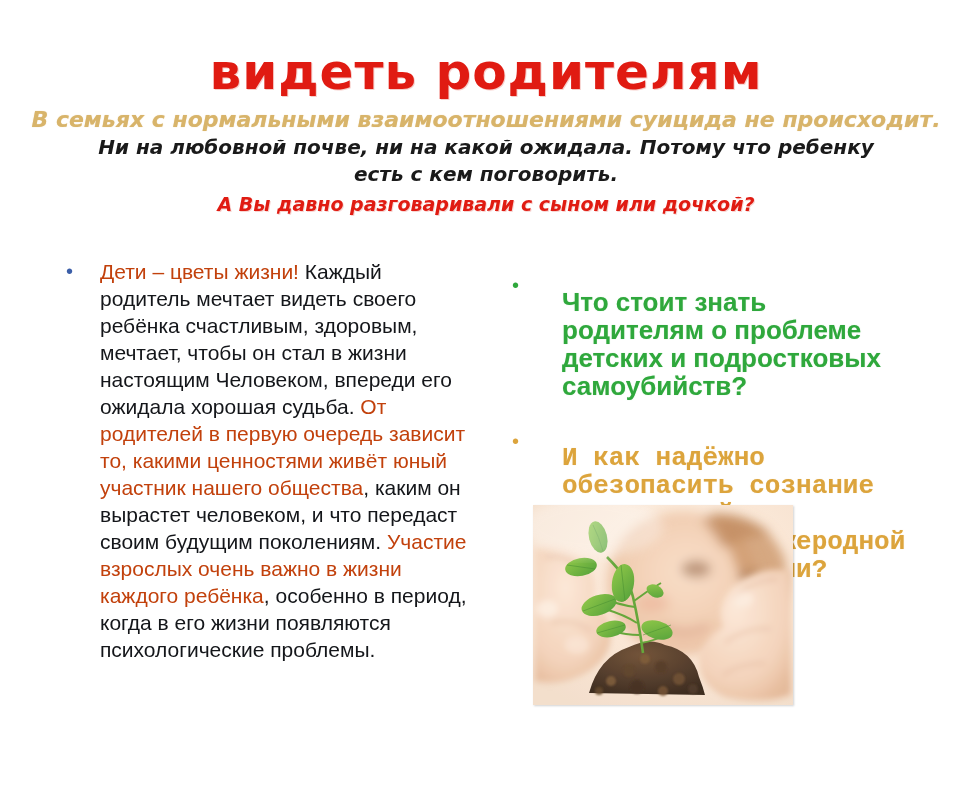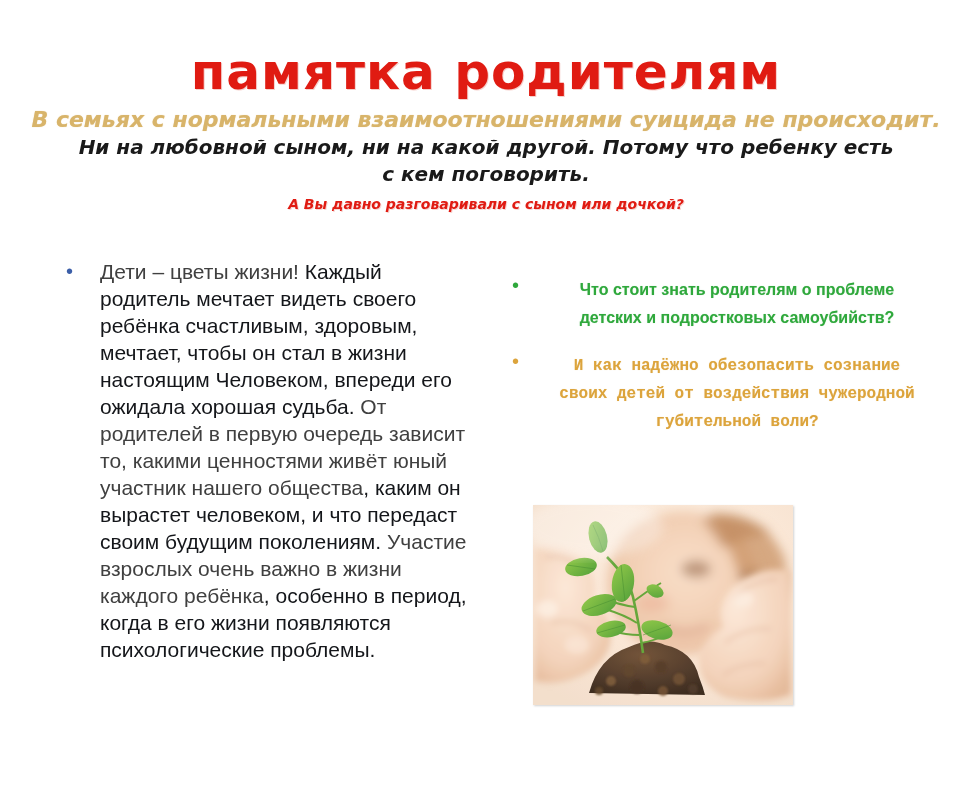--- a/index.html
+++ b/index.html
@@ -61,21 +61,21 @@
     line-height: 27px;
     color: #1a1a1a;
     margin: 1px auto 0 auto;
     width: 830px;
   }
 
   .subtitle-red {
     font-family: "DejaVu Sans", sans-serif;
     font-style: italic;
     font-weight: bold;
-    font-size: 14px;
+    font-size: 19px;
     line-height: 26px;
     color: #e01b12;
     margin: 3px 0 0 0;
     text-shadow: 1px 1px 0 rgba(230,120,110,0.3);
   }
 
   
   .left-col {
     position: absolute;
     left: 62px;
@@ -110,29 +110,29 @@
   .bullet-body { flex: 1 1 auto; }
 
   .para {
     font-family: "Liberation Sans", sans-serif;
     font-size: 21px;
     line-height: 27px;
     color: #14161a;
     margin: 0;
     text-align: left;
   }
-  .para .accent-blue { color: #404040; }
+  .para .accent-blue { color: #c2410c; }
 
   .right-para {
     font-family: "Liberation Sans", sans-serif;
     font-weight: bold;
-    font-size: 16px;
+    font-size: 26px;
     line-height: 28px;
-    margin: 4px;
-    text-align: center;
+    margin: 16px;
+    text-align: left;
   }
   .right-para.green  { color: #2fa83c; text-shadow: 0 0 1px rgba(47,168,60,0.35); }
   .right-para.orange { color: #dca43c; text-shadow: 0 0 1px rgba(220,164,60,0.35); font-family: Liberation Mono, monospace; }
 
   .right-item + .right-item { margin-top: 12px; }
 
   
   .photo-wrap {
     position: absolute;
     left: 533px;
@@ -144,25 +144,25 @@
     box-shadow: 1px 1px 2px rgba(0,0,0,0.18);
   }
   .photo-svg { display: block; width: 260px; height: 200px; }
 </style>
 </head>
 <body>
 
 <div class="slide">
 
   <div class="header">
-    <h1 class="title">памятка  родителям</h1>
+    <h1 class="title">видеть  родителям</h1>
 
     <p class="subtitle-gold">В семьях с нормальными взаимоотношениями суицида не происходит.</p>
 
-    <p class="subtitle-black">Ни на любовной сыном, ни на какой другой. Потому что ребенку есть с кем поговорить.</p>
+    <p class="subtitle-black">Ни на любовной почве, ни на какой ожидала. Потому что ребенку есть с кем поговорить.</p>
 
     <p class="subtitle-red">А Вы давно разговаривали с сыном или дочкой?</p>
   </div>
 
   <div class="left-col">
     <div class="bullet-row">
       <span class="bullet-dot blue">•</span>
       <div class="bullet-body">
         <p class="para"><span class="accent-blue">Дети – цветы жизни!</span><span> Каждый родитель мечтает видеть своего ребёнка счастливым, здоровым, мечтает, чтобы он стал в жизни настоящим Человеком, впереди его ожидала хорошая судьба. </span><span class="accent-blue">От родителей в первую очередь зависит то, какими ценностями живёт юный участник нашего общества</span><span>, каким он вырастет человеком, и что передаст своим будущим поколениям. </span><span class="accent-blue">Участие взрослых очень важно в жизни каждого ребёнка</span><span>, особенно в период, когда в его жизни появляются психологические проблемы.</span></p>
       </div>

